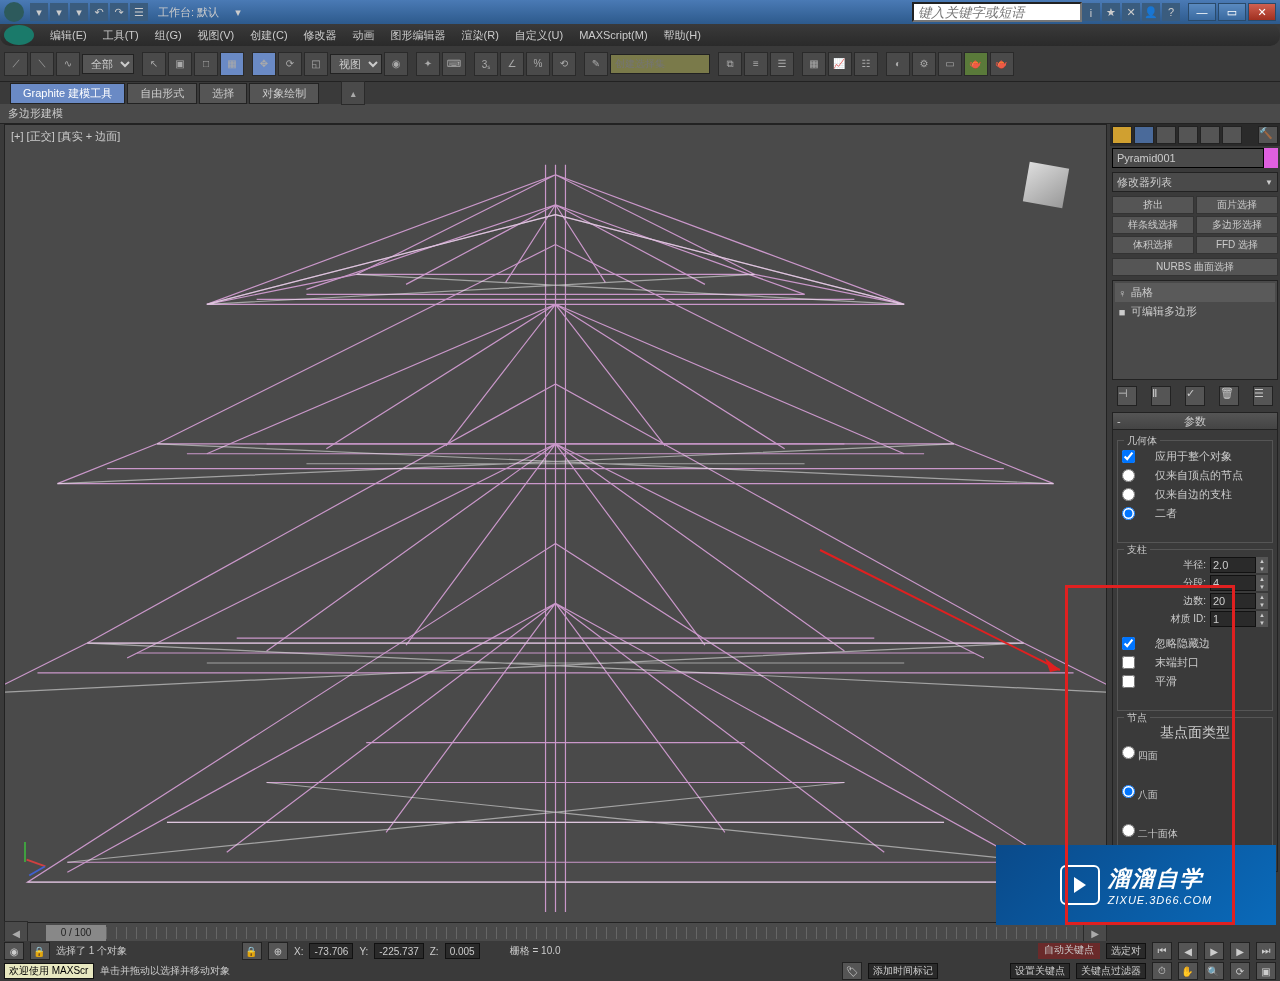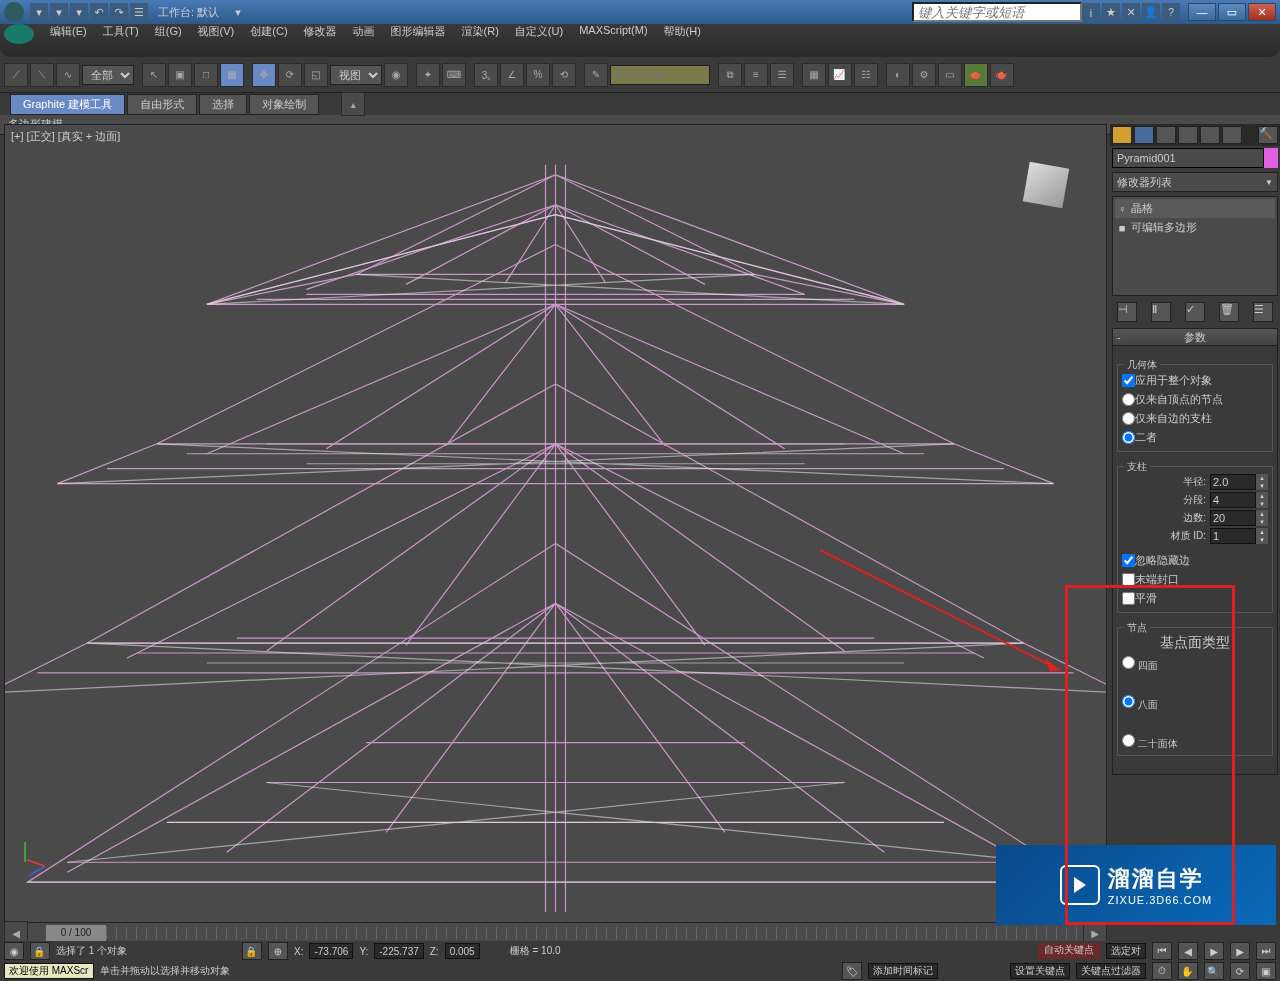--- a/index.html
+++ b/index.html
@@ -7,21 +7,21 @@
 .titlebar { height: 24px; background: linear-gradient(#4a7ab5, #2d5a8c); display: flex; align-items: center; padding: 0 4px; }
 .titlebar .app-icon { width: 20px; height: 20px; background: #2d5a5c; border-radius: 50%; margin-right: 6px; }
 .titlebar .tb-btn { width: 18px; height: 18px; background: #3a5c7e; margin-right: 2px; display: inline-flex; align-items: center; justify-content: center; }
 .titlebar .tb-label { color: #ccc; margin: 0 8px; }
 .titlebar .spacer { flex: 1; }
 .titlebar .title-center { color: #8ac; position: absolute; left: 50%; transform: translateX(-50%); width: 400px; text-align: center; }
 .titlebar .search-box { width: 170px; height: 18px; background: #fff; margin-left: 20px; color: #999; font-style: italic; padding: 8px 4px; }
 .titlebar .win-btns { display: flex; gap: 2px; margin-left: 6px; }
 .titlebar .win-btn { width: 28px; height: 18px; background: linear-gradient(#5a8ac0, #3a6aa0); border: 1px solid #2a4a6a; display: flex; align-items: center; justify-content: center; color: #fff; }
 .titlebar .win-btn.close { background: linear-gradient(#d06050, #a03020); }
-.menubar { height: 33px; background: linear-gradient(#3a3a3a, #2a2a2a); display: flex; align-items: flex-start; padding: 0 4px; border-radius: 10px; }
+.menubar { height: 22px; background: linear-gradient(#3a3a3a, #2a2a2a); display: flex; align-items: center; padding: 0 4px; border-radius: 10px; }
 .menubar .logo { width: 30px; height: 20px; background: #1a7a6a; border-radius: 50%; margin-right: 8px; }
 .menubar .menu-item { color: #ccc; padding: 0 8px; cursor: default; }
 .toolbar { height: 36px; background: #3a3a3a; display: flex; align-items: center; padding: 0 4px; gap: 2px; border-bottom: 1px solid #222; }
 .tool-btn { width: 24px; height: 24px; background: #4a4a4a; border: 1px solid #2a2a2a; display: inline-flex; align-items: center; justify-content: center; font-size: 10px; color: #aaa; }
 .tool-btn.active { background: #6a8ac5; }
 .tool-sep { width: 4px; height: 24px; }
 .tool-sel { height: 20px; background: #555; border: 1px solid #222; color: #ccc; padding: 0 4px; font-size: 11px; }
 .tool-input { height: 20px; background: #7a7a4a; border: 1px solid #222; color: #222; padding: 0 4px; font-size: 10px; width: 100px; }
 .ribbon-tabs { height: 22px; background: #3a3a3a; display: flex; align-items: center; padding-left: 10px; gap: 2px; }
 .ribbon-tab { padding: 2px 12px; background: #555; color: #ccc; border: 1px solid #222; font-size: 11px; }
@@ -51,42 +51,42 @@
 .mod-stack { margin: 2px; border: 1px solid #222; background: #4a4a4a; height: 100px; padding: 2px; }
 .mod-item { display: flex; align-items: center; gap: 4px; padding: 2px; }
 .mod-item .exp { width: 10px; text-align: center; }
 .mod-item.sel { background: #5a5a5a; }
 .stack-tools { display: flex; gap: 8px; padding: 4px; justify-content: space-around; }
 .stack-tools .st-btn { width: 20px; height: 20px; background: #555; border: 1px solid #222; }
 .rollout { margin: 2px; }
 .rollout-hdr { height: 18px; background: linear-gradient(#555, #444); border: 1px solid #222; color: #ccc; text-align: center; font-size: 11px; display: flex; align-items: center; justify-content: center; position: relative; }
 .rollout-hdr .minus { position: absolute; left: 4px; }
 .rollout-body { border: 1px solid #222; border-top: none; padding: 4px; background: #3a3a3a; }
-.grp { border: 1px solid #555; margin: 14px 0; padding: 6px 4px 4px; position: relative; }
+.grp { border: 1px solid #555; margin: 6px 0; padding: 6px 4px 19px; position: relative; }
 .grp-title { position: absolute; top: -7px; left: 6px; background: #3a3a3a; padding: 0 3px; font-size: 10px; }
-.chk-row, .rad-row { display: flex; align-items: center; gap: 0; padding: 2px 0; font-size: 11px; }
+.chk-row, .rad-row { display: flex; align-items: center; gap: 20px; padding: 2px 0; font-size: 11px; }
 .chk-row input, .rad-row input { margin: 0; }
 .spin-row { display: flex; align-items: center; gap: 4px; padding: 1px 0; justify-content: flex-end; }
 .spin-row label { font-size: 10px; }
 .spin-row .spinner { display: flex; }
 .spin-row .spinner input { width: 46px; height: 16px; background: #2a2a2a; border: 1px solid #111; color: #ccc; font-size: 11px; padding: 0 2px; }
 .spin-row .spinner .arrows { width: 12px; background: #555; display: flex; flex-direction: column; }
 .spin-row .spinner .arrows div { flex: 1; font-size: 6px; text-align: center; line-height: 8px; }
 .rad-inline { display: flex; gap: 22px; font-size: 10px; flex-direction: column; }
 .red-box { position: absolute; border: 3px solid #e02020; pointer-events: none; z-index: 50; }
 .red-arrow { position: absolute; pointer-events: none; z-index: 51; }
 .timeline { position: absolute; bottom: 38px; left: 4px; right: 173px; height: 20px; background: #4a4a4a; display: flex; align-items: center; }
 .timeline .slider { width: 60px; height: 16px; background: #888; margin-left: 18px; font-size: 10px; color: #222; text-align: center; line-height: 16px; }
 .timeline .ticks { flex: 1; height: 12px; background: repeating-linear-gradient(90deg, #666 0, #666 1px, #4a4a4a 1px, #4a4a4a 10px); }
 .status-row1 { position: absolute; bottom: 20px; left: 0; right: 0; height: 20px; background: #3a3a3a; display: flex; align-items: center; padding: 0 4px; gap: 6px; font-size: 10px; }
 .status-row2 { position: absolute; bottom: 0; left: 0; right: 0; height: 20px; background: #3a3a3a; display: flex; align-items: center; padding: 0 4px; gap: 6px; font-size: 10px; }
 .status-field { background: #2a2a2a; border: 1px solid #111; padding: 0 4px; height: 16px; display: inline-flex; align-items: center; }
 .status-btn { width: 20px; height: 18px; background: #555; border: 1px solid #222; display: inline-flex; align-items: center; justify-content: center; }
 .auto-key { background: #6a2a2a; padding: 0 6px; height: 16px; color: #ccc; }
-.watermark { position: absolute; bottom: 56px; right: 4px; width: 280px; height: 80px; background: linear-gradient(135deg, #0a4a8a, #0a6aba); display: flex; align-items: center; justify-content: center; z-index: 40; }
+.watermark { position: absolute; bottom: 56px; right: 4px; width: 280px; height: 80px; background: linear-gradient(135deg, #0a4a8a, #0a6aba); display: flex; align-items: center; justify-content: center; z-index: 40; font-style: italic; }
 .watermark .wm-ico { width: 40px; height: 40px; border: 2px solid #fff; border-radius: 6px; display: flex; align-items: center; justify-content: center; margin-right: 8px; }
 .watermark .wm-ico::after { content: ''; width: 0; height: 0; border-left: 12px solid #fff; border-top: 8px solid transparent; border-bottom: 8px solid transparent; }
 .watermark .wm-txt { color: #fff; }
 .watermark .wm-big { font-size: 22px; font-weight: bold; letter-spacing: 2px; }
 .watermark .wm-sm { font-size: 11px; letter-spacing: 1px; }
 </style>
 </head>
 <body>
 
 <div class="titlebar">
@@ -237,20 +237,29 @@
     <div class="side-tab-btn">🔨</div>
   </div>
   <div class="side-obj">
     <input value="Pyramid001" style="">
     <div class="color-sw"></div>
   </div>
   <div class="side-dd">
     <span>修改器列表</span>
     <span class="arrow">▼</span>
   </div>
+  <div class="side-btns">
+    <div class="side-btn-sm">挤出</div>
+    <div class="side-btn-sm">面片选择</div>
+    <div class="side-btn-sm">样条线选择</div>
+    <div class="side-btn-sm">多边形选择</div>
+    <div class="side-btn-sm">体积选择</div>
+    <div class="side-btn-sm">FFD 选择</div>
+    <div class="side-btn-wide">NURBS 曲面选择</div>
+  </div>
   <div class="mod-stack">
     <div class="mod-item sel">
       <span class="exp">♀</span>
       <span>晶格</span>
     </div>
     <div class="mod-item">
       <span class="exp">■</span>
       <span>可编辑多边形</span>
     </div>
   </div>

